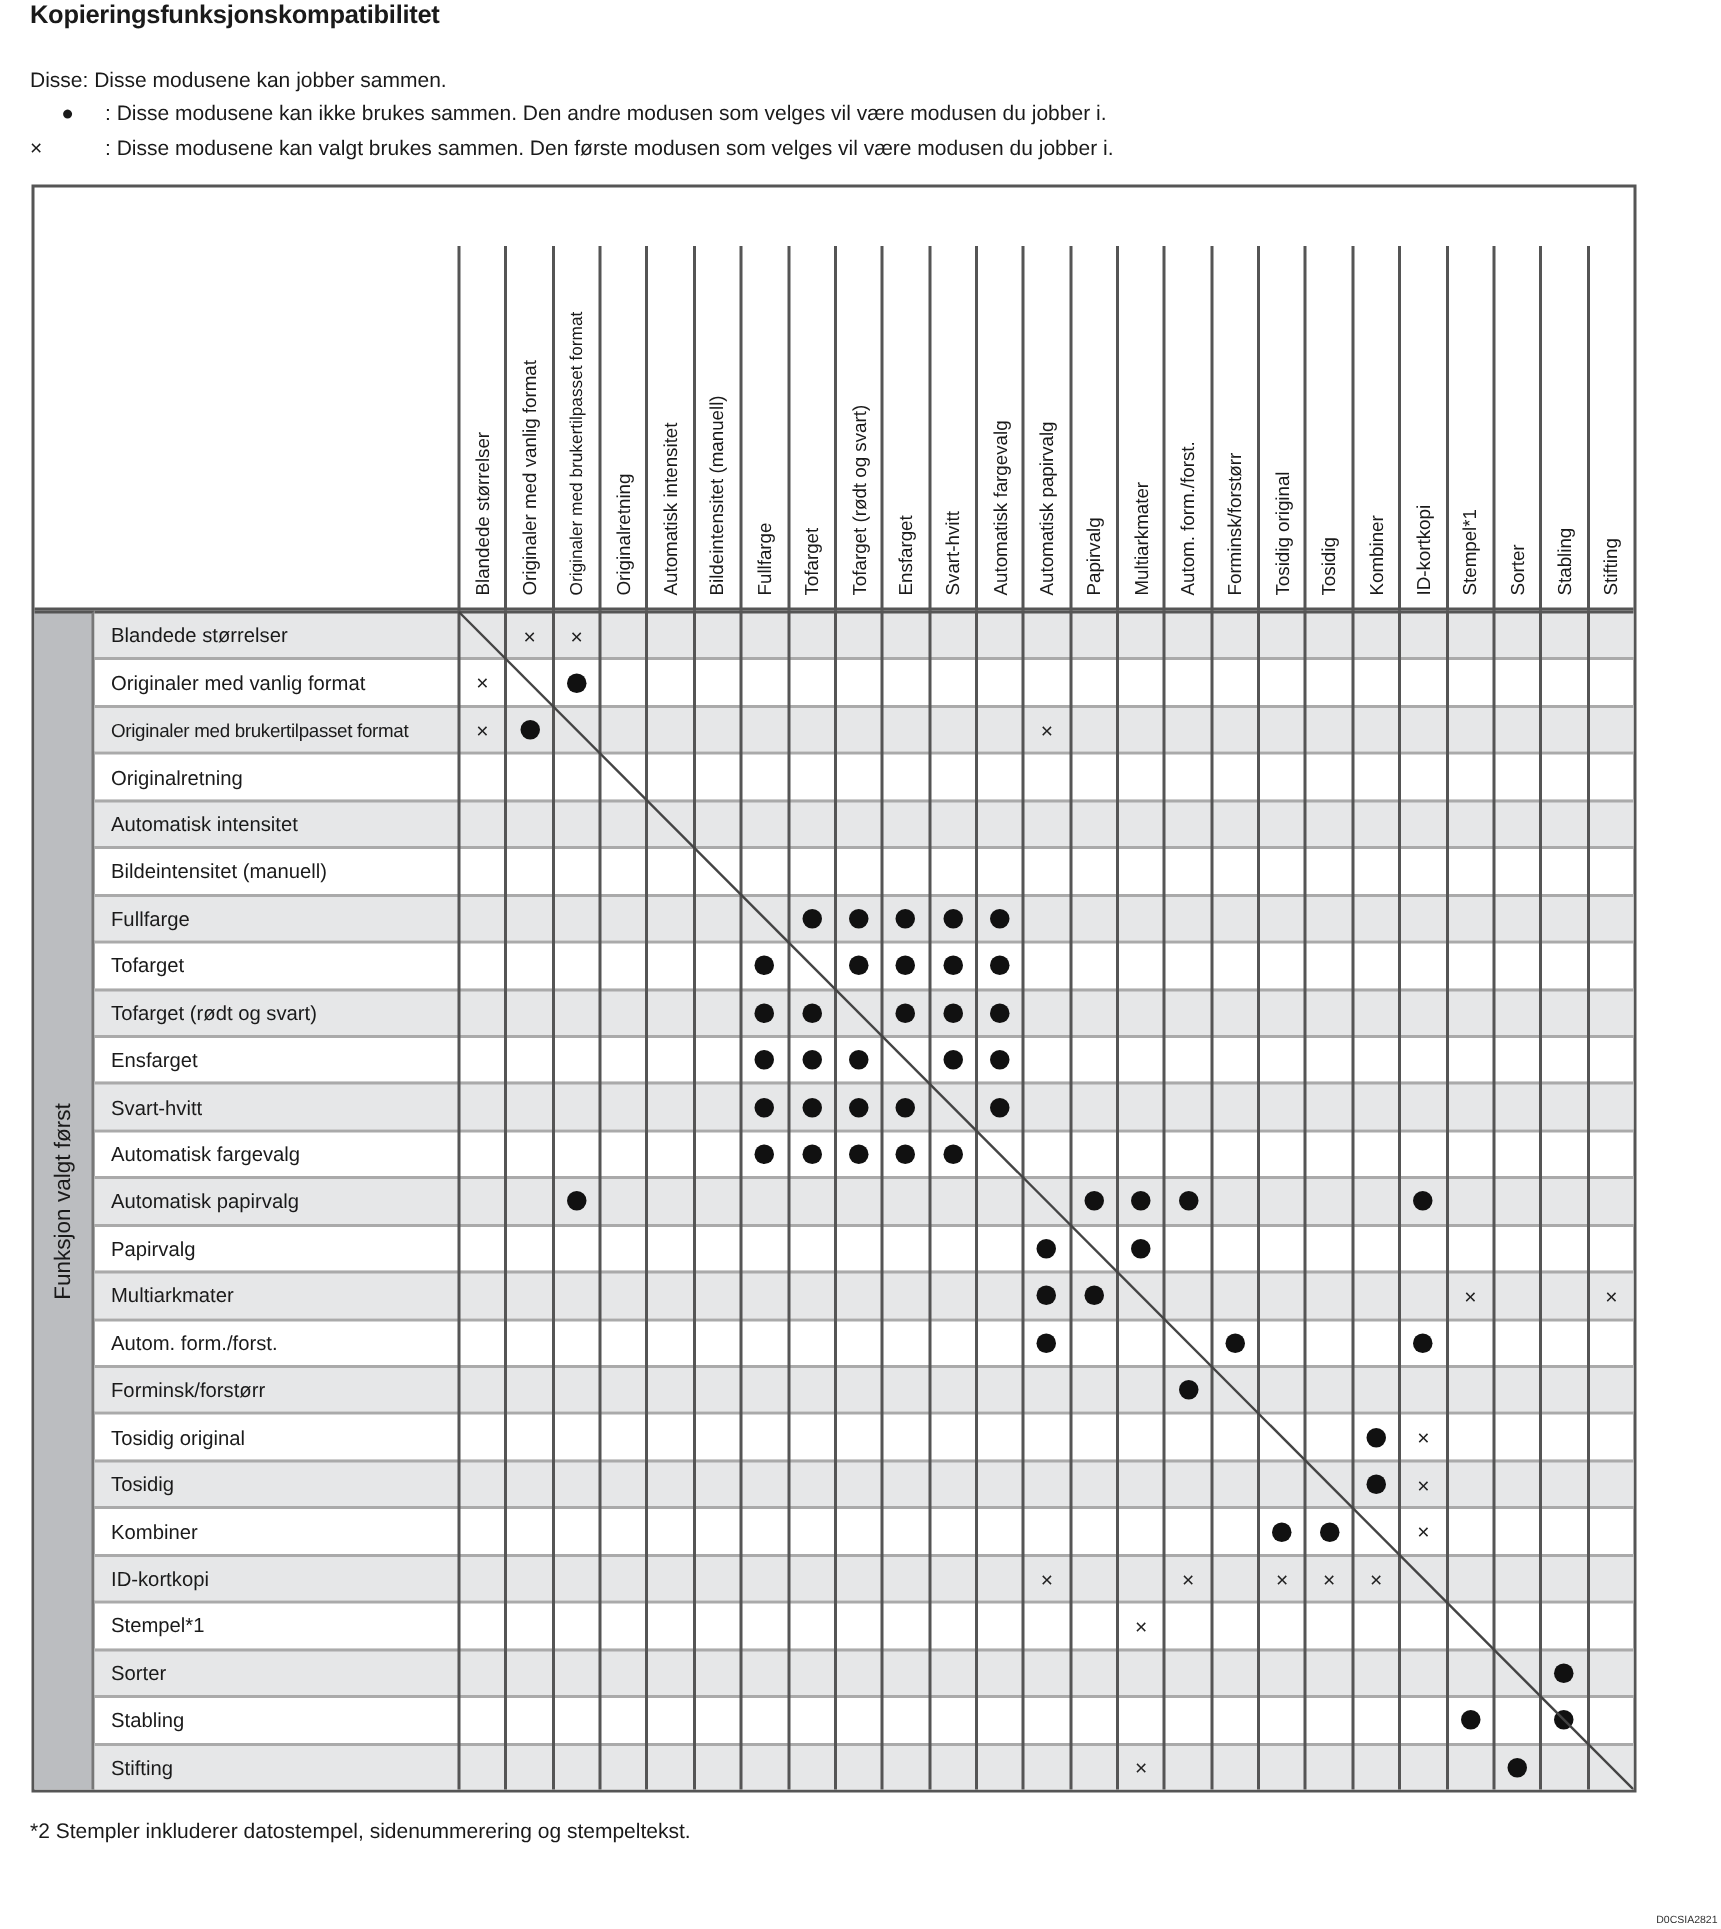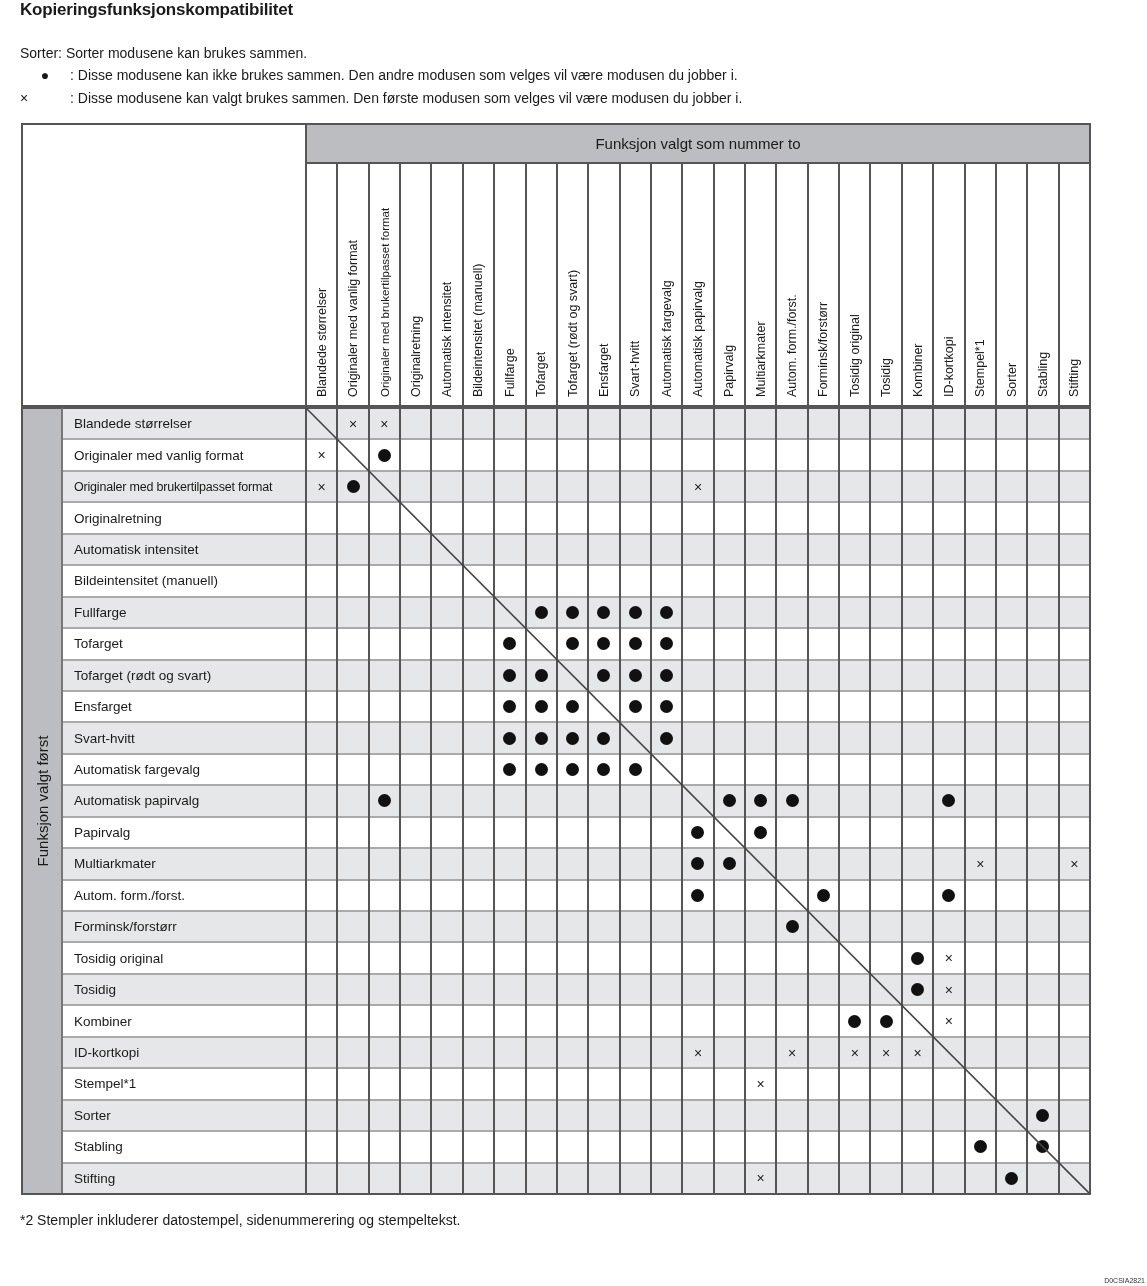--- a/index.html
+++ b/index.html
@@ -28,34 +28,31 @@
   svg.diag { position: absolute; left: 282px; top: 282px; }
   .footnote { position: absolute; left: 20px; top: 1212px; font-size: 14px; }
   .code { position: absolute; right: 2px; bottom: 2px; font-size: 7px; color: #333; }
 </style>
 </head>
 <body>
 
 <div class="title">Kopieringsfunksjonskompatibilitet</div>
 
 <div class="legend" id="l1">
-  <span>Sorter:</span>
-  <span>Sorter modusene kan brukes sammen.</span>
+  <span>Disse:</span>
+  <span>Disse modusene kan jobber sammen.</span>
 </div>
 <div class="legend" id="l2">
   <span class="sym">●</span><span>: Disse modusene kan ikke brukes sammen. Den andre modusen som velges vil være modusen du jobber i.</span>
 </div>
 <div class="legend" id="l3">
   <span class="sym">×</span><span>: Disse modusene kan valgt brukes sammen. Den første modusen som velges vil være modusen du jobber i.</span>
 </div>
 
 <div class="tbl" id="tbl">
-  <div class="topband">
-    <span>Funksjon valgt som nummer to</span>
-  </div>
   <div class="sideband">
     <span>Funksjon valgt først</span>
   </div>
 <div class="row gray" style="top: 282px; height: 31.44px; border-top: 2px solid rgb(85, 85, 85);">
       <div class="label">Blandede størrelser</div>
     </div>
     <div class="row" style="top: 313.44px; height: 31.44px;">
       <div class="label">Originaler med vanlig format</div>
     </div>
     <div class="row gray" style="top: 344.88px; height: 31.44px;">

